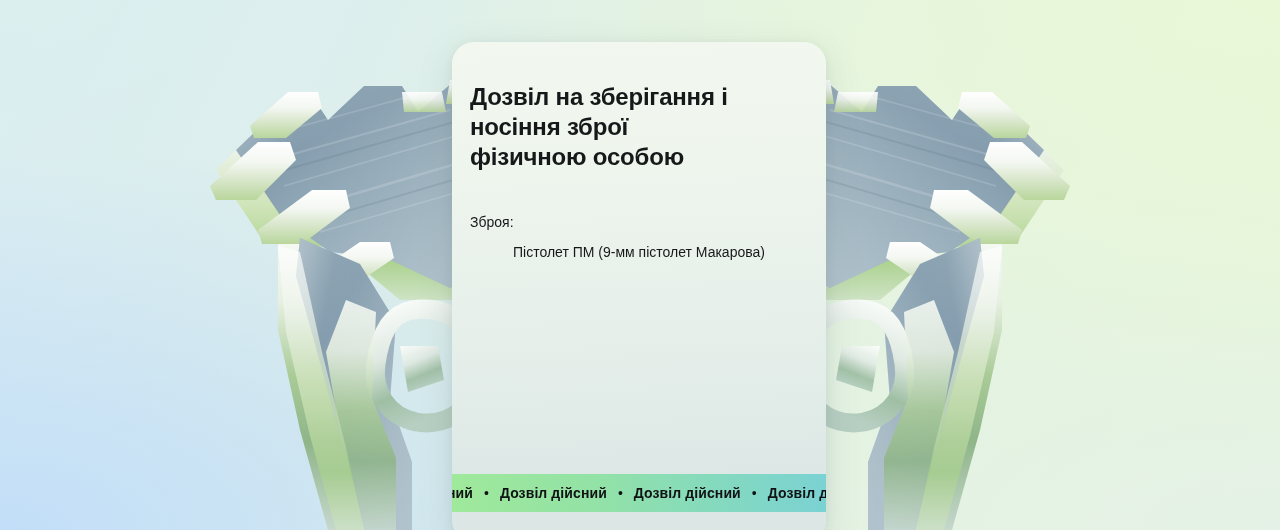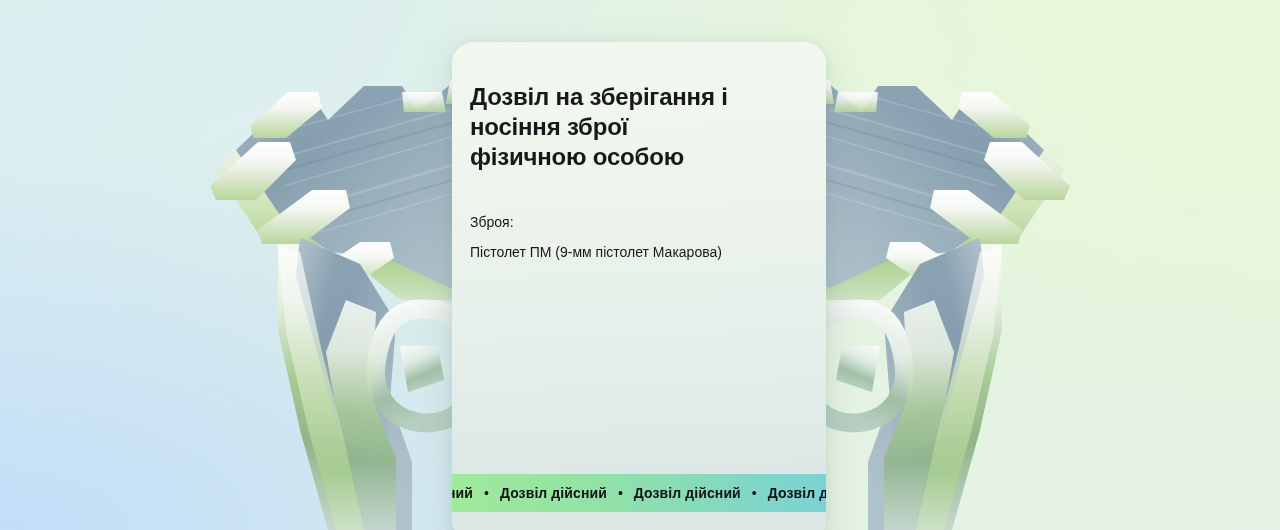--- a/index.html
+++ b/index.html
@@ -70,20 +70,21 @@
   .meta-label {
     font-size:14px;
     line-height:20px;
     color:#16181a;
   }
   .meta-value {
     margin-top:10px;
     font-size:14px;
     line-height:20px;
     color:#16181a;
+    text-align:center;
   }
 
   
   #banner {
     position:absolute;
     left:0; right:0;
     top:432px;
     height:38px;
     overflow:hidden;
     background:linear-gradient(90deg, #9fe99b 0%, #93e2a6 38%, #85dabc 68%, #7bd2d3 100%);

